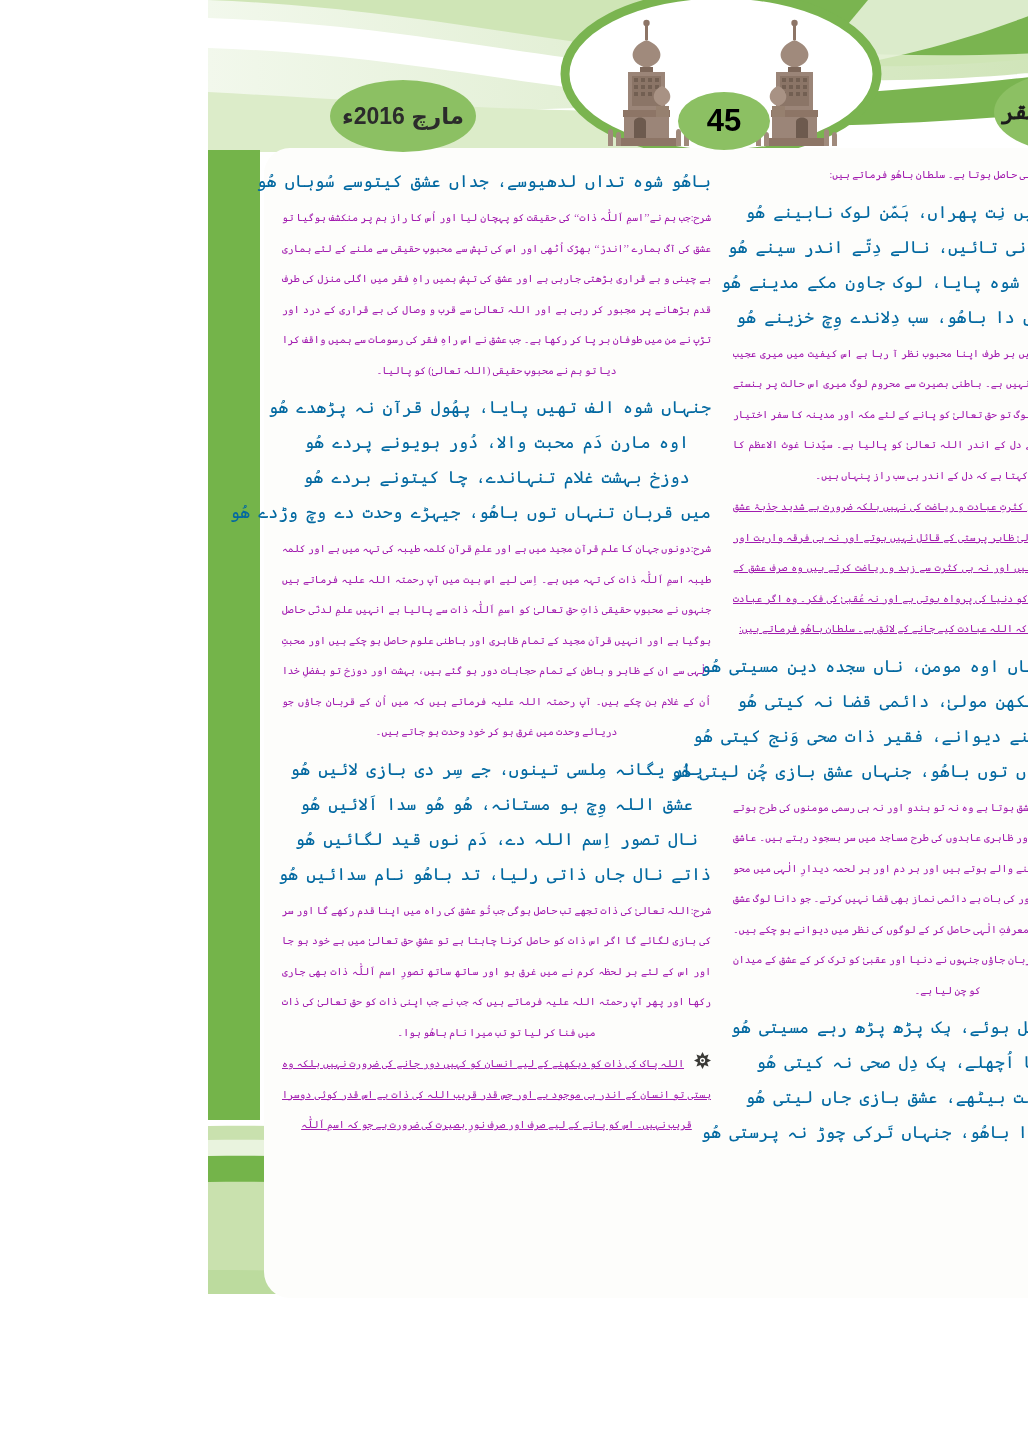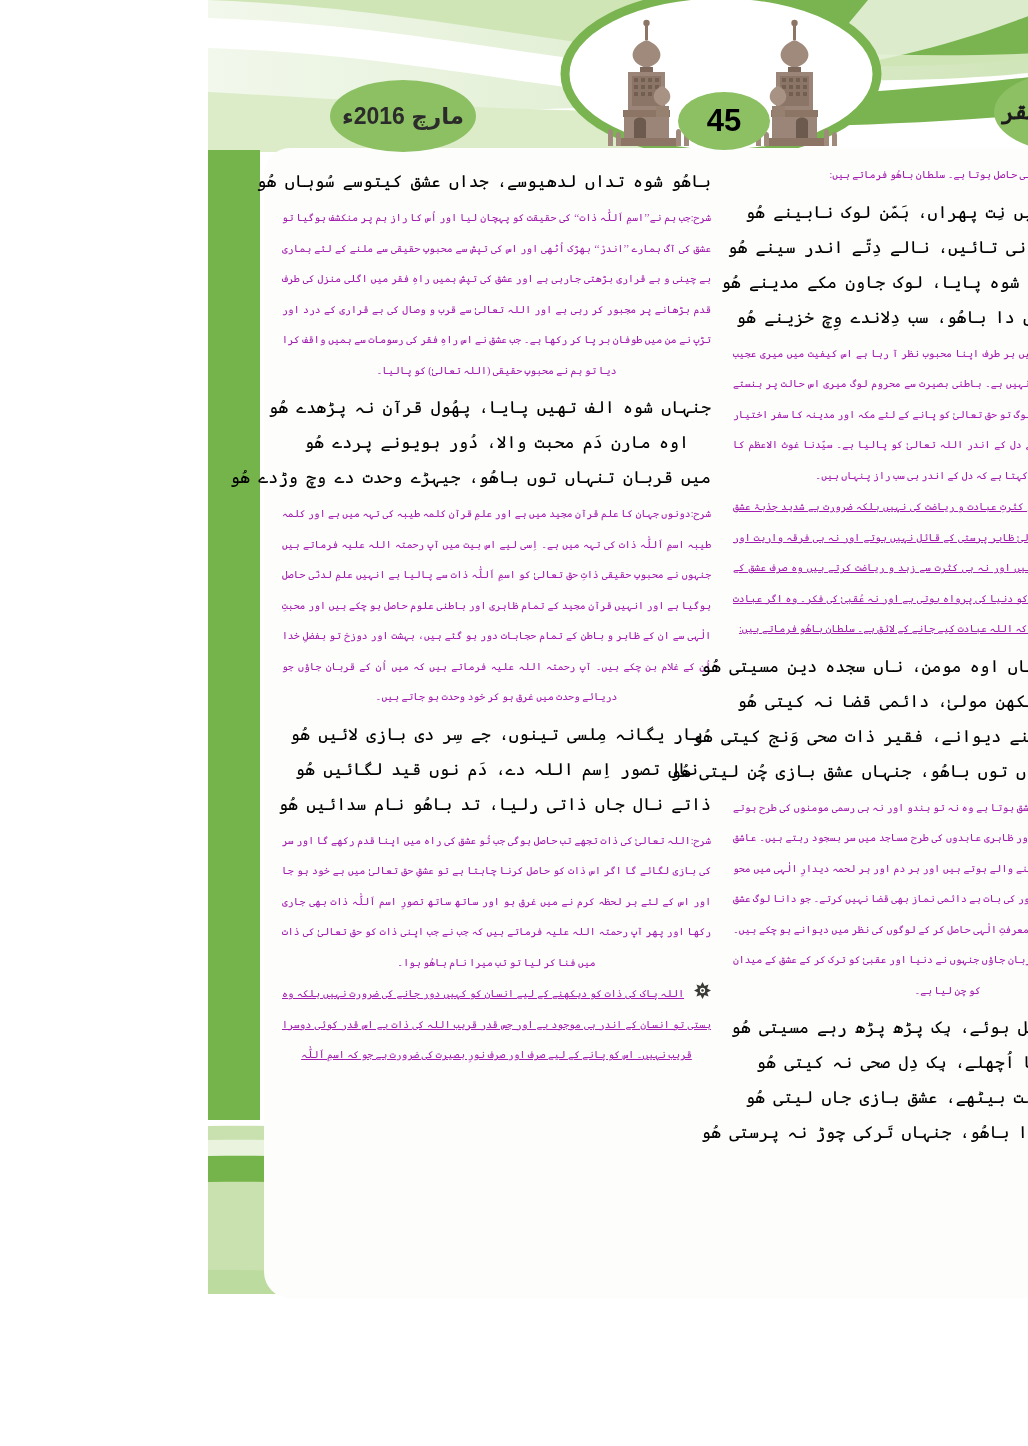--- a/index.html
+++ b/index.html
@@ -64,21 +64,21 @@
     direction:rtl;text-align:justify;text-align-last:center;
     font-size:10px;line-height:30.5px;color:#a21caf;
     font-family:"Liberation Serif","DejaVu Serif",serif;
     margin:0 0 1px 0;
     -webkit-hyphens:none;hyphens:none;
   }
 
   
   .verse{
     direction:rtl;text-align:center;
-    font-size:17px;line-height:35px;color:#000000;
+    font-size:17px;line-height:35px;color:#0369a1;
     letter-spacing:1.1px;word-spacing:4px;
     margin:4px 0 4px 0;
     font-family:"Liberation Serif","DejaVu Serif",serif;
   }
   .verse .vl{display:block;white-space:nowrap;}
 
   
   .orn-para{position:relative;}
   .orn{
     display:inline-block;width:17px;height:17px;vertical-align:-2px;
@@ -224,25 +224,27 @@
 
   <div class="columns">
     <div class="col" id="col-right">
         <div class="verse blk">
           <span class="vl">باھُو شوہ تداں لدھیوسے، جداں عشق کیتوسے سُوہاں ھُو</span>
         </div>
         <p class="prose blk">شرح:جب ہم نے’’اسمِ اَللّٰہ ذات‘‘ کی حقیقت کو پہچان لیا اور اُس کا راز ہم پر منکشف ہوگیا تو عشق کی آگ ہمارے ’’اندرْ‘‘ بھڑک اُٹھی اور اس کی تپش سے محبوبِ حقیقی سے ملنے کے لئے ہماری بے چینی و بے قراری بڑھتی جارہی ہے اور عشق کی تپش ہمیں راہِ فقر میں اگلی منزل کی طرف قدم بڑھانے پر مجبور کر رہی ہے اور اللہ تعالیٰ سے قرب و وصال کی بے قراری کے درد اور تڑپ نے من میں طوفان بر پا کر رکھا ہے۔ جب عشق نے اس راہِ فقر کی رسومات سے ہمیں واقف کرا دیا تو ہم نے محبوبِ حقیقی (اللہ تعالیٰ) کو پالیا۔</p>
         <div class="verse blk">
           <span class="vl">جنہاں شوہ الف تھیں پایا، پھُول قرآن نہ پڑھدے ھُو</span>
           <span class="vl">اوہ مارن دَم محبت والا، دُور ہویونے پردے ھُو</span>
+          <span class="vl">دوزخ بہشت غلام تنہاندے، چا کیتونے بردے ھُو</span>
           <span class="vl">میں قربان تنہاں توں باھُو، جیہڑے وحدت دے وچ وڑدے ھُو</span>
         </div>
         <p class="prose blk">شرح:دونوں جہان کا علم قرآنِ مجید میں ہے اور علمِ قرآن کلمہ طیبہ کی تہہ میں ہے اور کلمہ طیبہ اسمِ اَللّٰہ ذات کی تہہ میں ہے۔ اِسی لیے اس بیت میں آپ رحمتہ اللہ علیہ فرماتے ہیں جنہوں نے محبوبِ حقیقی ذاتِ حق تعالیٰ کو اسمِ اَللّٰہ ذات سے پالیا ہے انہیں علمِ لدنّی حاصل ہوگیا ہے اور انہیں قرآنِ مجید کے تمام ظاہری اور باطنی علوم حاصل ہو چکے ہیں اور محبتِ الٰہی سے ان کے ظاہر و باطن کے تمام حجابات دور ہو گئے ہیں، بہشت اور دوزخ تو بفضلِ خدا اُن کے غلام بن چکے ہیں۔ آپ رحمتہ اللہ علیہ فرماتے ہیں کہ میں اُن کے قربان جاؤں جو دریائے وحدت میں غرق ہو کر خود وحدت ہو جاتے ہیں۔</p>
         <div class="verse blk">
           <span class="vl">یار یگانہ مِلسی تینوں، جے سِر دی بازی لائیں ھُو</span>
+          <span class="vl">عشق اللہ وِچ ہو مستانہ، ھُو ھُو سدا اَلائیں ھُو</span>
           <span class="vl">نال تصور اِسم اللہ دے، دَم نوں قید لگائیں ھُو</span>
           <span class="vl">ذاتے نال جاں ذاتی رلیا، تد باھُو نام سدائیں ھُو</span>
         </div>
         <p class="prose blk">شرح:اللہ تعالیٰ کی ذات تجھے تب حاصل ہوگی جب تُو عشق کی راہ میں اپنا قدم رکھے گا اور سر کی بازی لگائے گا اگر اس ذات کو حاصل کرنا چاہتا ہے تو عشقِ حق تعالیٰ میں بے خود ہو جا اور اس کے لئے ہر لحظہ کرم نے میں غرق ہو اور ساتھ ساتھ تصورِ اسم اَللّٰہ ذات بھی جاری رکھا اور پھر آپ رحمتہ اللہ علیہ فرماتے ہیں کہ جب نے جب اپنی ذات کو حق تعالیٰ کی ذات میں فنا کر لیا تو تب میرا نام باھُو ہوا۔</p>
         <p class="prose blk orn-para"><span class="orn"><svg viewBox="0 0 20 20" width="17" height="17">
               <g fill="currentColor">
                 <path d="M10 0 L12.4 4.6 L17.1 2.9 L15.4 7.6 L20 10 L15.4 12.4 L17.1 17.1 L12.4 15.4 L10 20 L7.6 15.4 L2.9 17.1 L4.6 12.4 L0 10 L4.6 7.6 L2.9 2.9 L7.6 4.6 Z"></path>
               </g>
               <circle cx="10" cy="10" r="3.1" fill="#fdfdfb"></circle>
               <circle cx="10" cy="10" r="1.5" fill="currentColor"></circle>

